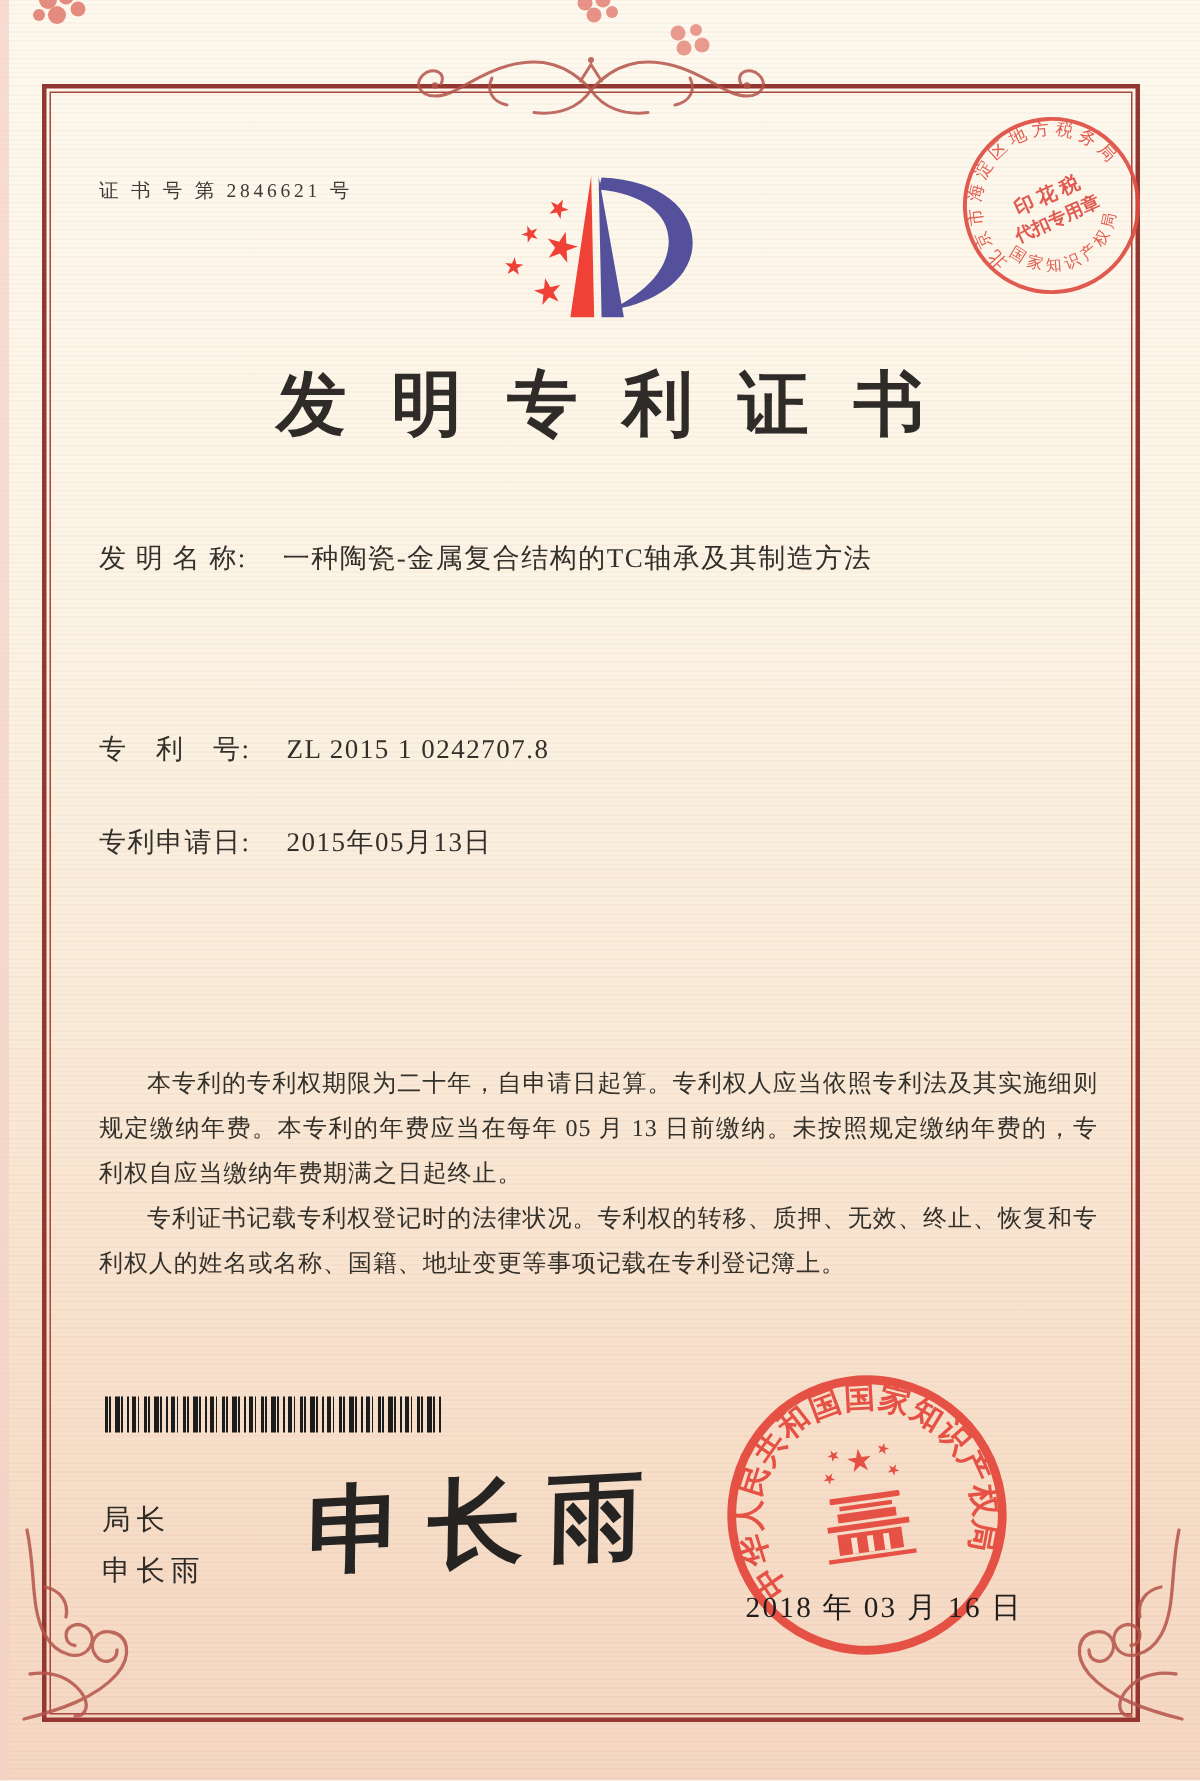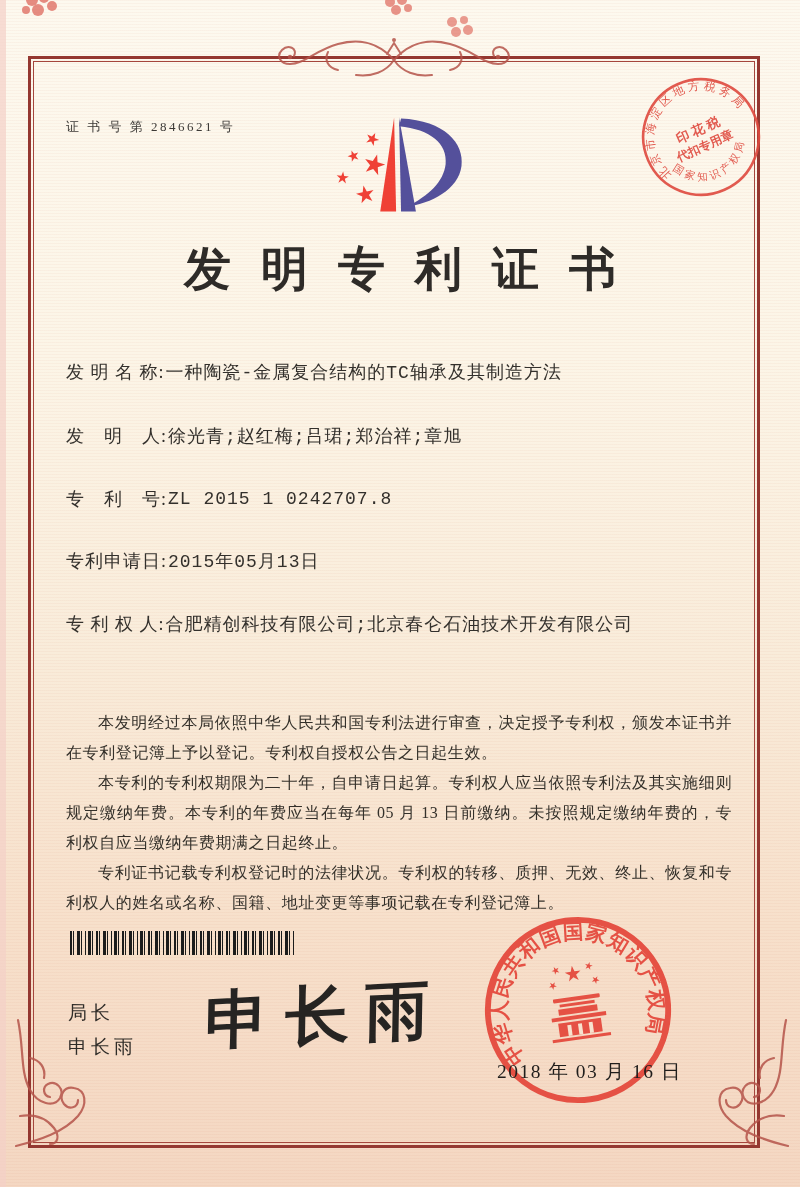--- a/index.html
+++ b/index.html
@@ -28,21 +28,21 @@
   .logo{position:absolute;left:298px;top:86px;width:218px;height:152px;}
   .title{
     position:absolute;left:0;top:238px;width:100%;text-align:center;
     font-size:47px;font-weight:600;color:#2e2b28;letter-spacing:30px;text-indent:30px;
   }
   .field{
     position:absolute;left:66px;width:680px;display:flex;align-items:center;
     font-size:18px;color:#33302c;
   }
   .field .lbl{white-space:pre;letter-spacing:1px;}
-  .field .val{margin-left:1px;letter-spacing:1px;font-family:Liberation Mono, monospace;}
+  .field .val{margin-left:24px;letter-spacing:1px;}
   .paras{
     position:absolute;left:66px;top:708px;width:666px;
     font-size:16px;line-height:30px;color:#34302a;letter-spacing:.6px;text-align:justify;
   }
   .paras p{margin:0;text-indent:2em;}
   .barcode{
     position:absolute;left:70px;top:931px;width:224px;height:24px;
     background:repeating-linear-gradient(90deg,
       #1c1c1c 0 2px, rgba(0,0,0,0) 2px 3px,
       #1c1c1c 3px 4px, rgba(0,0,0,0) 4px 7px,
@@ -163,39 +163,30 @@
       <path d="M104,31 C148,33 168,56 165,79 C162,103 134,117 110,120 C132,109 147,95 149,77 C151,57 134,42 102,39 Z"></path>
     </g>
   </svg>
 
   <div class="title">发明专利证书</div>
 
   <div class="field" style="top:360px">
     <span class="lbl">发 明 名 称:</span>
     <span class="val">一种陶瓷-金属复合结构的TC轴承及其制造方法</span>
   </div>
-  <div class="field" style="top:424px">
-    <span class="lbl">发　明　人:</span>
-    <span class="val">徐光青;赵红梅;吕珺;郑治祥;章旭</span>
-  </div>
   <div class="field" style="top:487px">
     <span class="lbl">专　利　号:</span>
     <span class="val">ZL 2015 1 0242707.8</span>
   </div>
   <div class="field" style="top:549px">
     <span class="lbl">专利申请日:</span>
     <span class="val">2015年05月13日</span>
   </div>
-  <div class="field" style="top:612px">
-    <span class="lbl">专 利 权 人:</span>
-    <span class="val">合肥精创科技有限公司;北京春仑石油技术开发有限公司</span>
-  </div>
 
   <div class="paras">
-    <p>本发明经过本局依照中华人民共和国专利法进行审查，决定授予专利权，颁发本证书并在专利登记簿上予以登记。专利权自授权公告之日起生效。</p>
     <p>本专利的专利权期限为二十年，自申请日起算。专利权人应当依照专利法及其实施细则规定缴纳年费。本专利的年费应当在每年 05 月 13 日前缴纳。未按照规定缴纳年费的，专利权自应当缴纳年费期满之日起终止。</p>
     <p>专利证书记载专利权登记时的法律状况。专利权的转移、质押、无效、终止、恢复和专利权人的姓名或名称、国籍、地址变更等事项记载在专利登记簿上。</p>
   </div>
 
   <div class="barcode"></div>
 
   <div class="officer-title">局长</div>
   <div class="officer-name">申长雨</div>
   <div class="signature">申长雨</div>
 

